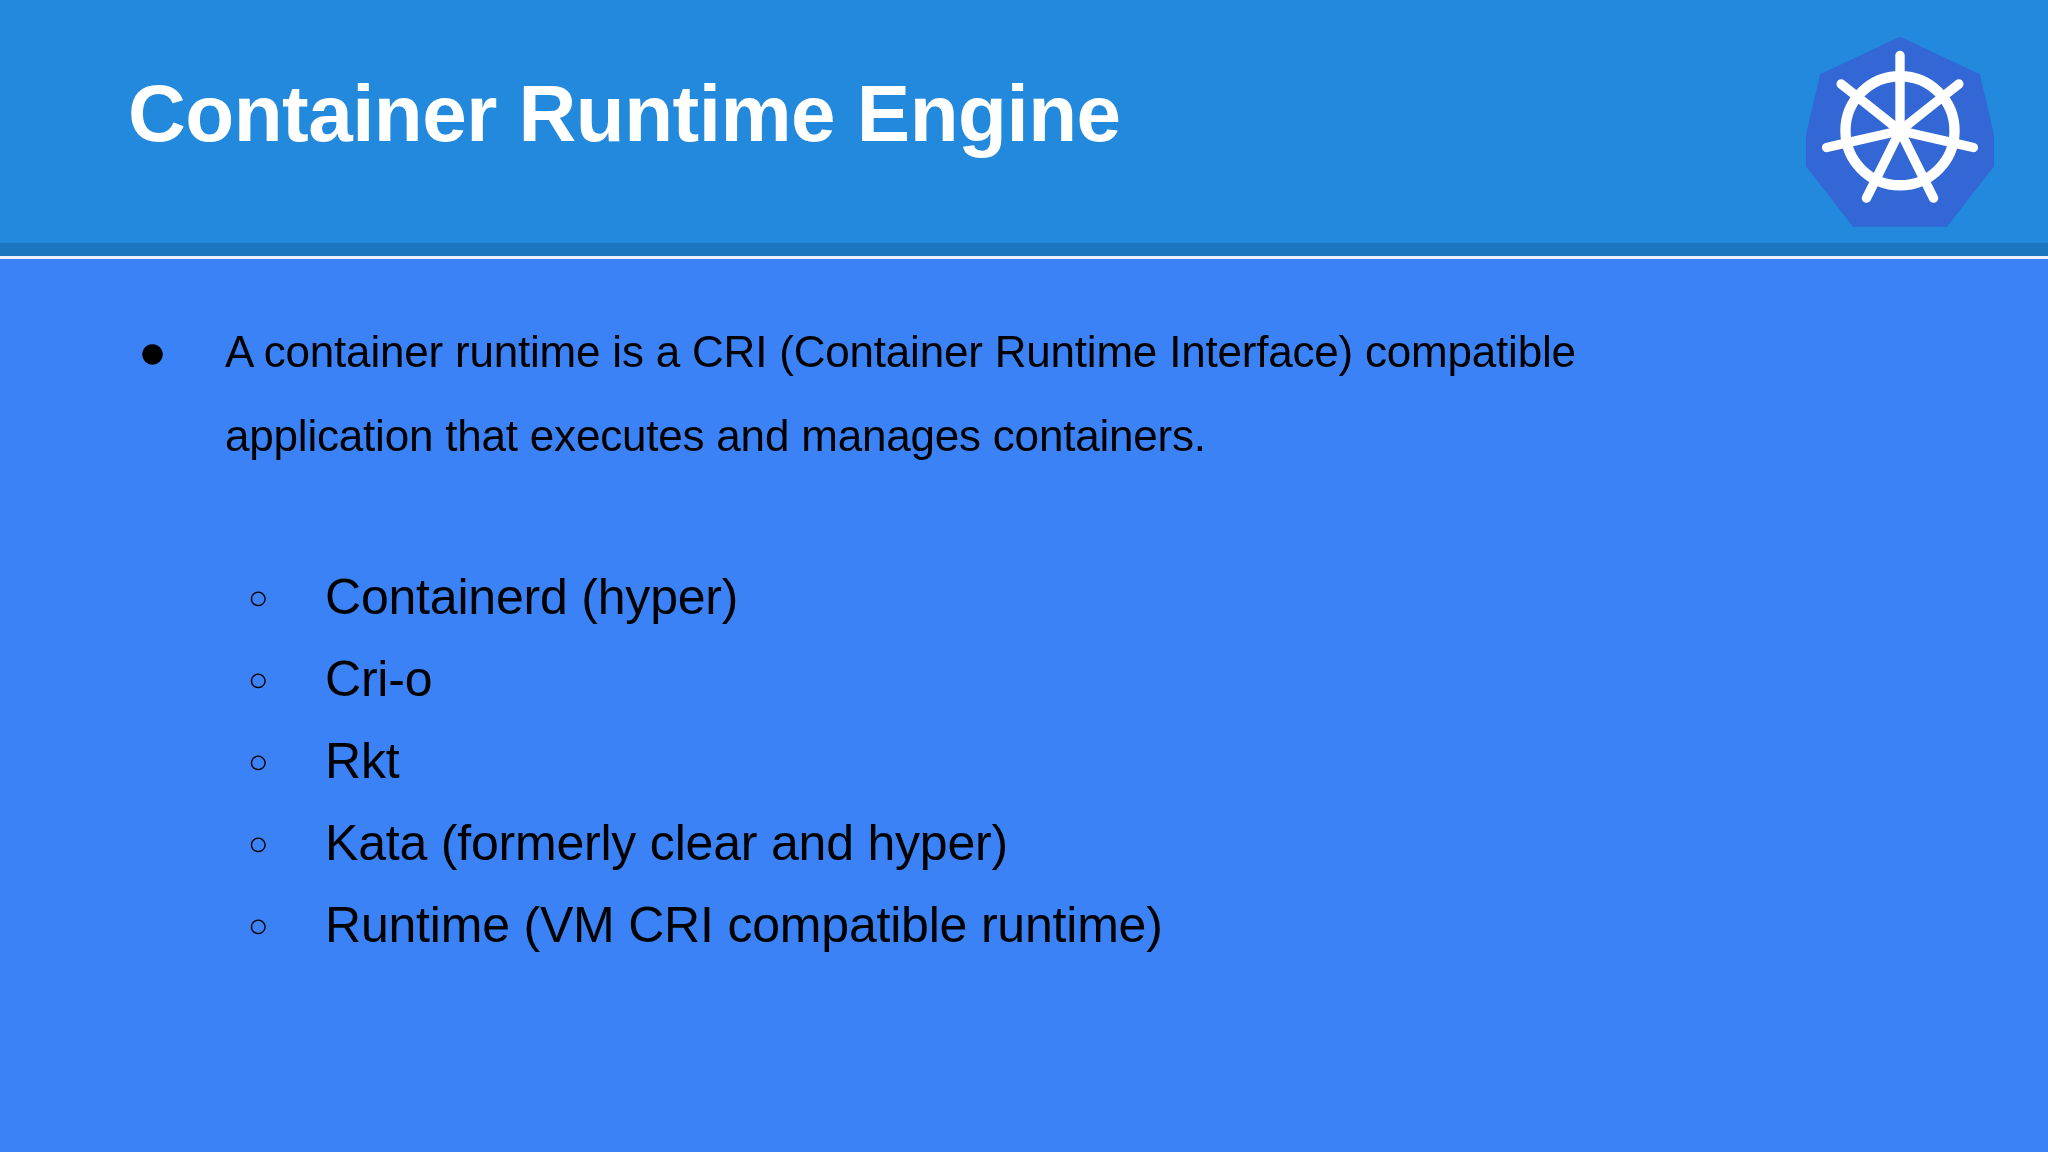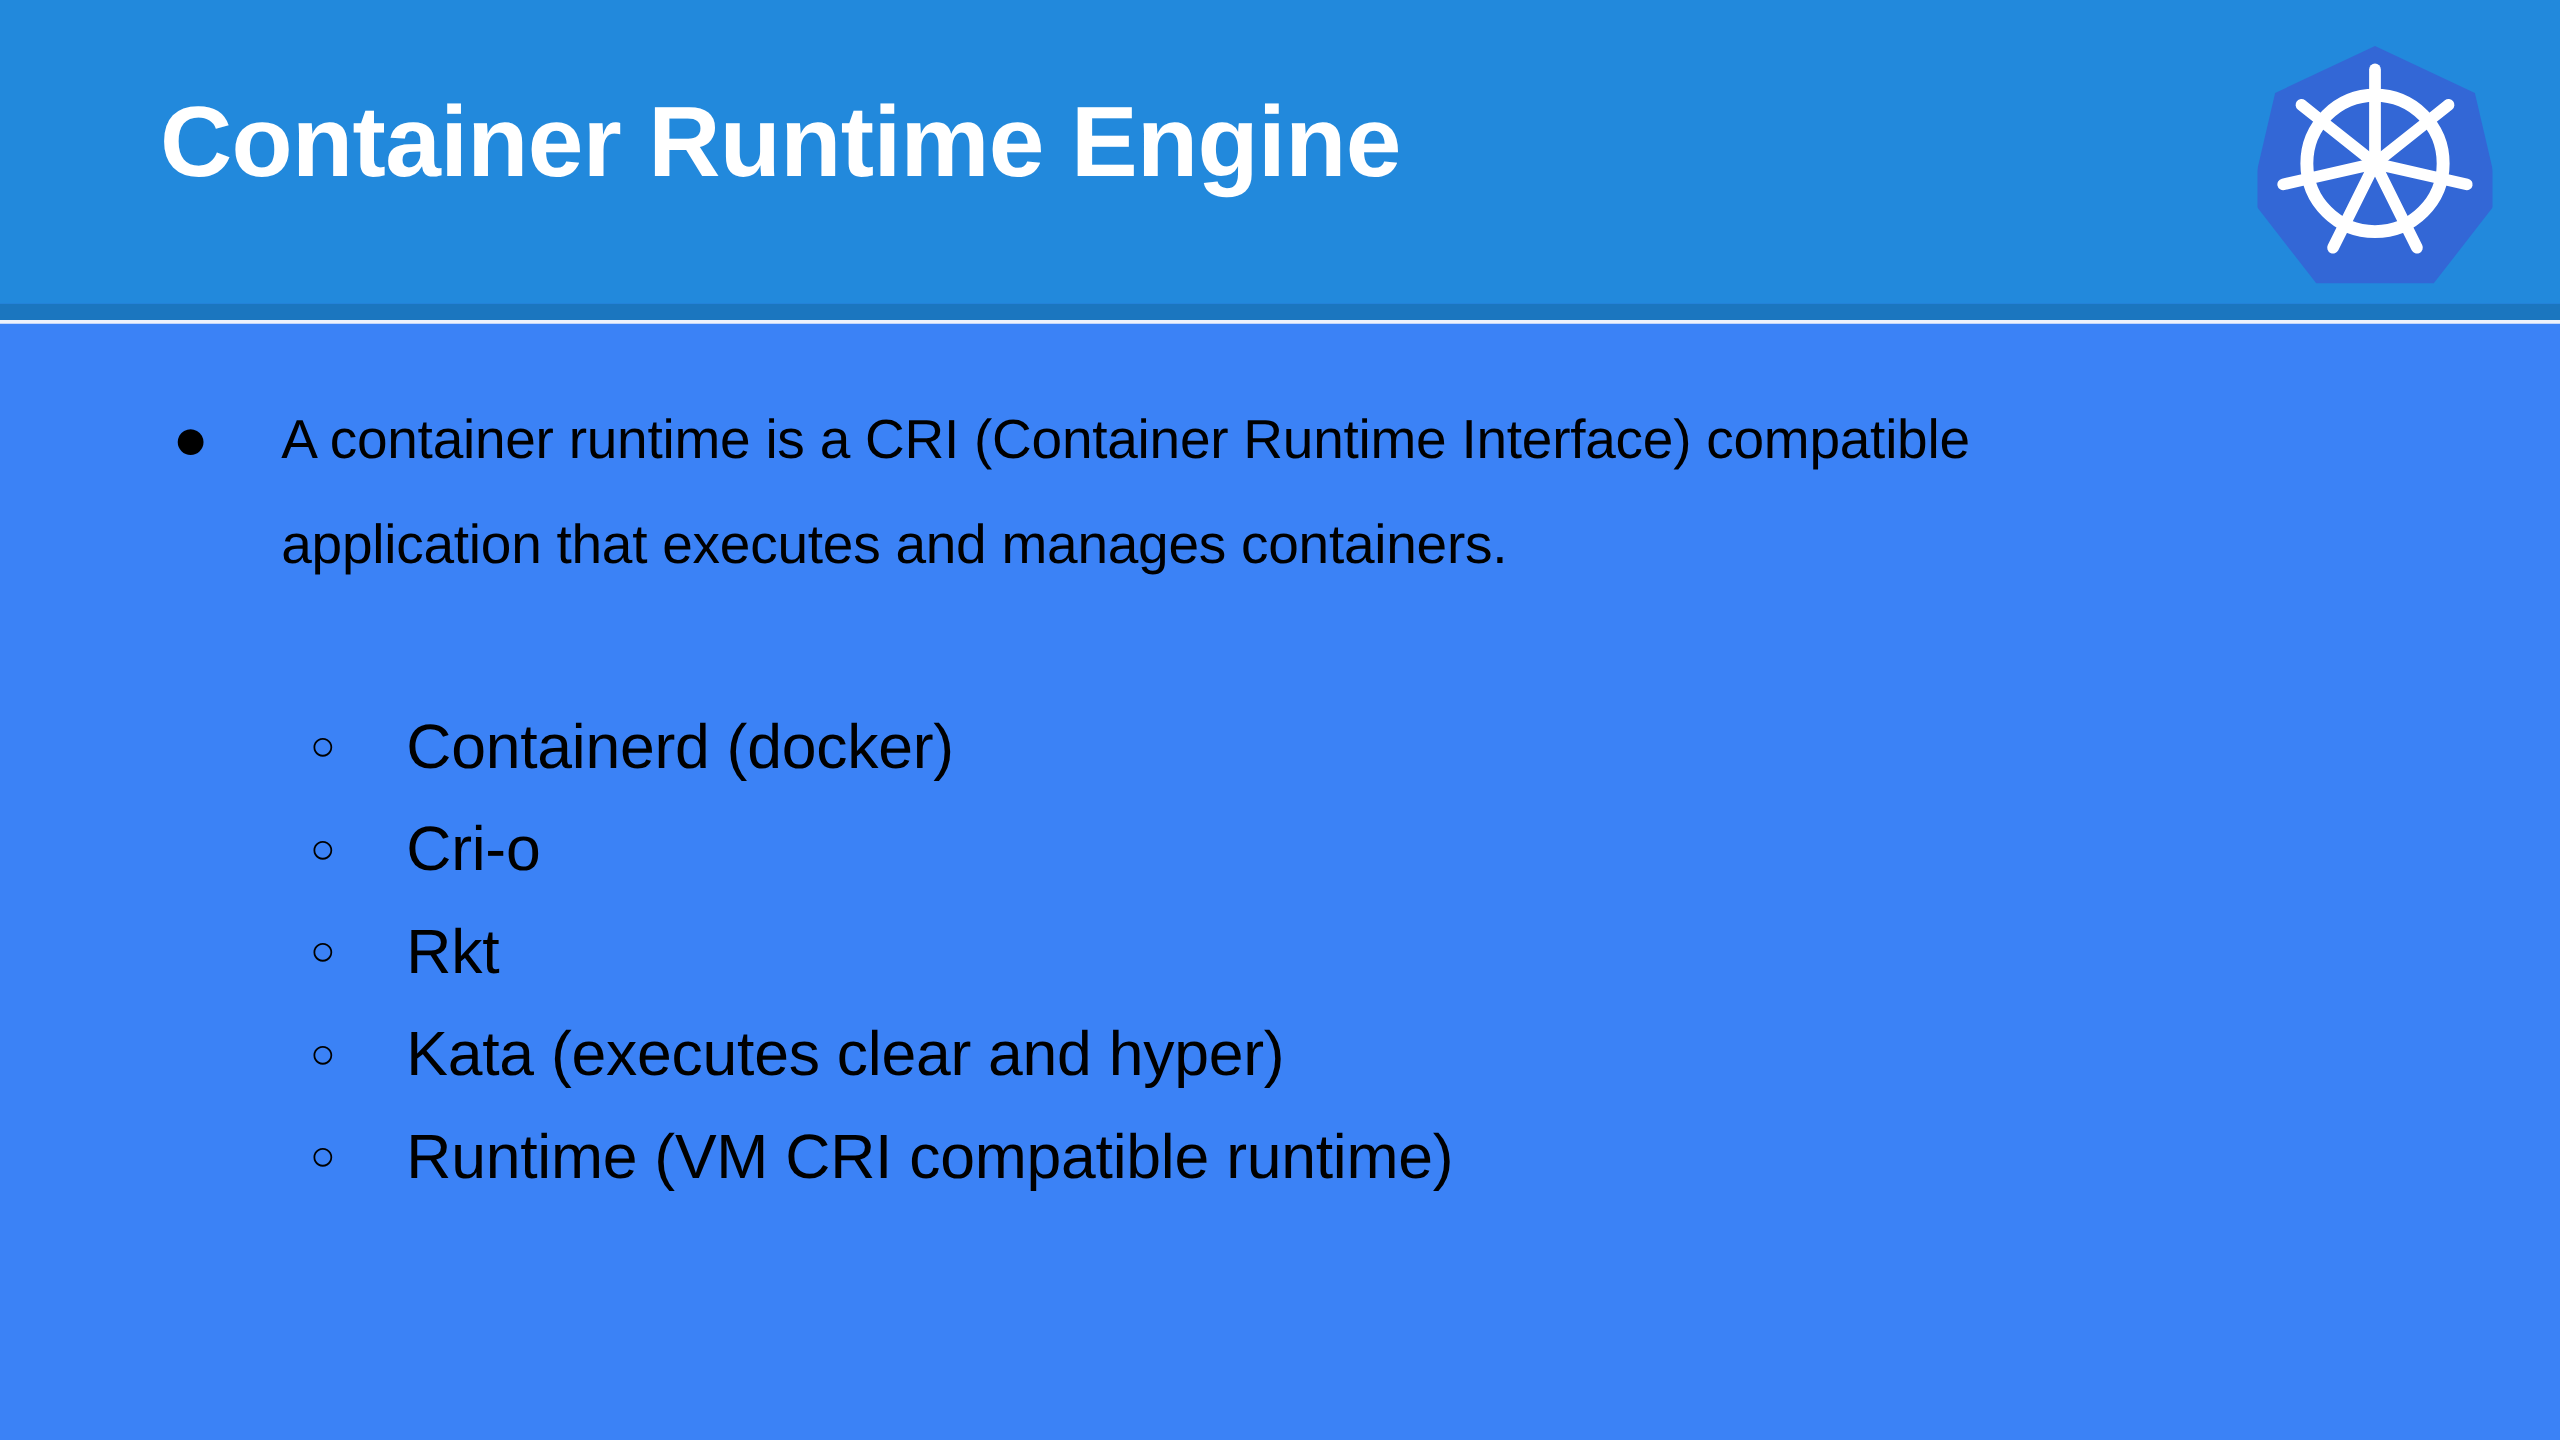--- a/index.html
+++ b/index.html
@@ -179,36 +179,36 @@
 
     <div class="bullet-l1">
       <span class="marker">●</span>
       <span class="text">A container runtime is a CRI (Container Runtime Interface) compatible application that executes and manages containers.</span>
     </div>
 
     <div class="sublist">
 
       <div class="bullet-l2">
         <span class="marker">○</span>
-        <span class="text">Containerd (docker)</span>
+        <span class="text">Containerd (hyper)</span>
       </div>
 
       <div class="bullet-l2">
         <span class="marker">○</span>
         <span class="text">Cri-o</span>
       </div>
 
       <div class="bullet-l2">
         <span class="marker">○</span>
         <span class="text">Rkt</span>
       </div>
 
       <div class="bullet-l2">
         <span class="marker">○</span>
-        <span class="text">Kata (executes clear and hyper)</span>
+        <span class="text">Kata (formerly clear and hyper)</span>
       </div>
 
       <div class="bullet-l2">
         <span class="marker">○</span>
         <span class="text">Runtime (VM CRI compatible runtime)</span>
       </div>
 
     </div>
   </div>
 

